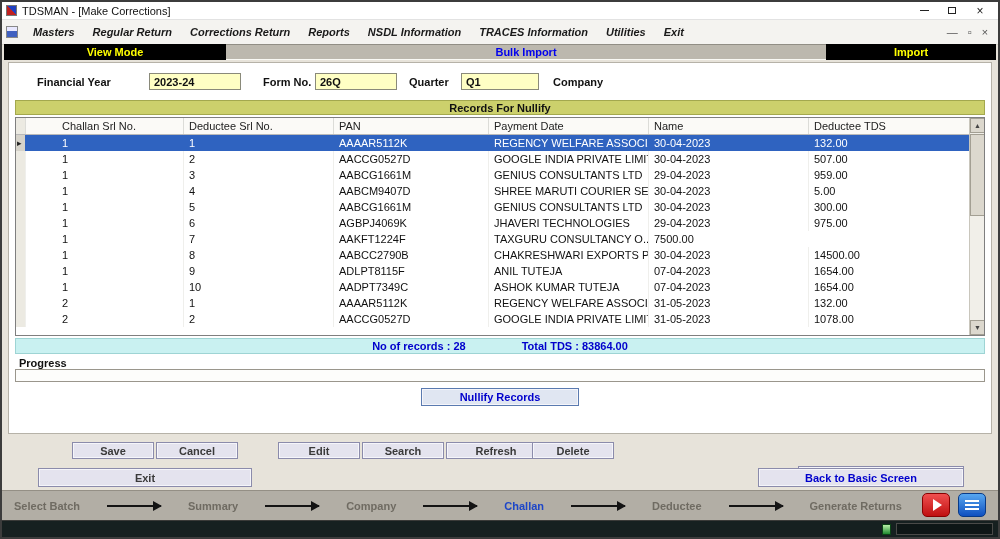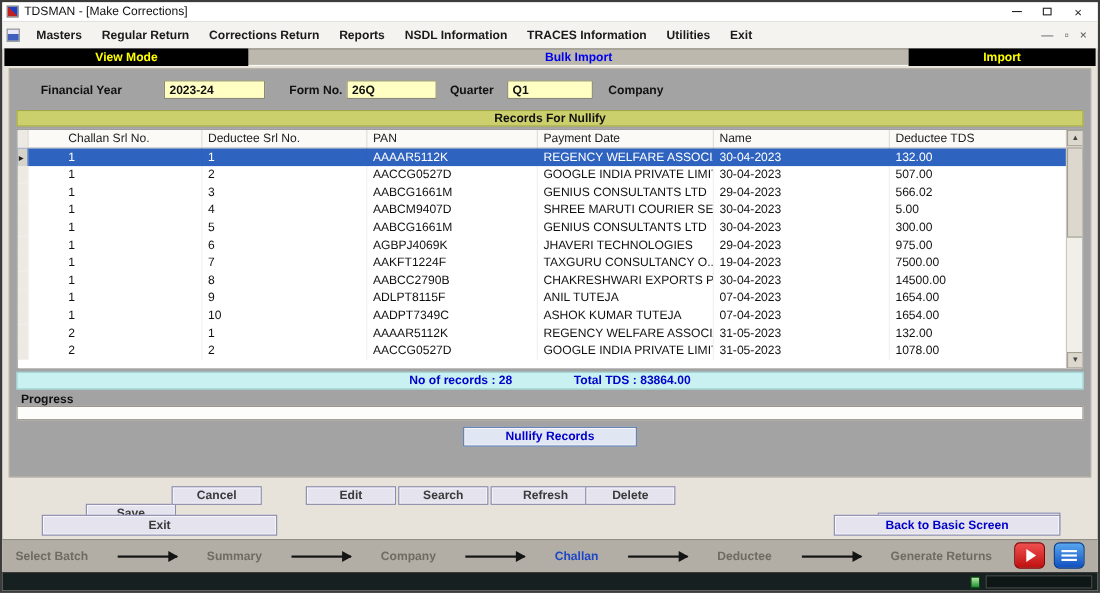--- a/index.html
+++ b/index.html
@@ -12,33 +12,33 @@
   .app-icon { width:11px; height:11px; margin-right:5px; background:
       linear-gradient(45deg,#c02020 50%,#2040c0 50%); border:1px solid #777; }
   .titlebar .title { color:#111; }
   .win-controls { margin-left:auto; display:flex; }
   .win-btn { width:28px; height:16px; display:flex; align-items:center; justify-content:center; color:#222; }
   .glyph-min { width:9px; height:1px; background:#222; }
   .glyph-max { width:8px; height:7px; border:1px solid #222; }
   .glyph-close { font-size:12px; line-height:1; }
 
   
-  .menubar { position:absolute; top:18px; left:0; right:0; height:18px; background:#f4f3f0; border-bottom:1px solid #d8d5cd; display:flex; align-items:center; padding:12px 4px; }
+  .menubar { position:absolute; top:18px; left:0; right:0; height:18px; background:#f4f3f0; border-bottom:1px solid #d8d5cd; display:flex; align-items:center; padding:12px 4px;font-style:italic; }
   .menu-icon { width:12px; height:12px; margin-right:6px; background:linear-gradient(180deg,#e8e8ff 40%,#4060c0 40%); border:1px solid #888; }
   .menu-item { font-weight:bold; color:#1a1a1a; padding:0 9px; }
   .mdi-controls { margin-left:auto; display:flex; align-items:center; gap:10px; color:#555; padding-right:6px; }
 
   
   .modebar { position:absolute; top:42px; left:2px; right:2px; height:16px; display:flex; font-weight:bold; }
   .mode-left { width:222px; background:#000; color:#ffff00; display:flex; align-items:center; justify-content:center; }
   .mode-center { flex:1; background:#bcb8ae; color:#0000ee; display:flex; align-items:center; justify-content:center; border-top:1px solid #918e85; border-bottom:1px solid #fafaf5; }
   .mode-right { width:170px; background:#000; color:#ffff00; display:flex; align-items:center; justify-content:center; }
 
   
-  .main-panel { position:absolute; top:60px; left:6px; right:6px; height:372px; border:1px solid #b6b2a8; background:#a3a3a3; }
+  .main-panel { position:absolute; top:60px; left:6px; right:6px; height:372px; border:1px solid #b6b2a8; background:#ffffff; }
 
   .flabel { position:absolute; top:13px; font-weight:bold; color:#111; }
   .ffield { position:absolute; top:10px; height:17px; background:#ffffc4; border:1px solid #8a8a7a; font-weight:bold; color:#111; display:flex; align-items:center; padding:0 4px; overflow:hidden; white-space:nowrap; }
   .lab-fy { left:28px; } .fld-fy { left:140px; width:92px; }
   .lab-fn { left:254px; } .fld-fn { left:306px; width:82px; }
   .lab-q  { left:400px; } .fld-q  { left:452px; width:78px; }
   .lab-co { left:544px; } .fld-co { left:600px; width:334px; }
 
   .records-title { position:absolute; top:37px; left:6px; right:6px; height:15px; background:#ccd06c; border:1px solid #a3a84e; display:flex; align-items:center; justify-content:center; font-weight:bold; color:#111; }
 
@@ -67,21 +67,21 @@
   .progress-track { position:absolute; top:306px; left:6px; right:6px; height:13px; background:#fdfdfb; border:1px solid #9a968c; }
   .progress-fill { height:100%; background:#3a6ecc; width:0%; }
 
   .btn { display:flex; align-items:center; justify-content:center; background:#e4e3ee; border:1px solid #8b8bab; box-shadow:inset 0 0 0 1px #f5f5fa; font-weight:bold; color:#3a3a3a; cursor:default; white-space:nowrap; }
   .btn.blue { color:#0000cc; }
   .abs { position:absolute; }
 
   .nullify-btn { top:325px; left:50%; transform:translateX(-50%); width:158px; height:18px; background:#e0e6f2; border:1px solid #5a7ab0; color:#0000cc; }
 
   
-  .b-save { top:456px; left:70px;  width:82px; height:17px;margin-left:6px; }
+  .b-save { top:440px; left:70px;  width:82px; height:17px; }
   .b-cancel { top:440px; left:154px; width:82px; height:17px; }
   .b-edit { top:440px; left:276px; width:82px; height:17px; }
   .b-search { top:440px; left:360px; width:82px; height:17px; }
   .b-refresh { top:440px; left:444px; width:100px; height:17px;text-align:right; }
   .b-delete { top:440px; left:530px; width:82px; height:17px; }
   .b-backchallan { top:464px; left:796px; width:166px; height:17px; }
   .b-exit { top:466px; left:36px; width:214px; height:19px; }
   .b-backbasic { top:466px; left:756px; width:206px; height:19px; }
 
   
@@ -185,21 +185,21 @@
             <div class="cell c4">30-04-2023</div>
             <div class="cell c5">507.00</div>
           </div>
           <div class="trow">
             <div class="cell csel"></div>
             <div class="cell c0">1</div>
             <div class="cell c1">3</div>
             <div class="cell c2">AABCG1661M</div>
             <div class="cell c3">GENIUS CONSULTANTS LTD</div>
             <div class="cell c4">29-04-2023</div>
-            <div class="cell c5">566.02</div>
+            <div class="cell c5">959.00</div>
           </div>
           <div class="trow">
             <div class="cell csel"></div>
             <div class="cell c0">1</div>
             <div class="cell c1">4</div>
             <div class="cell c2">AABCM9407D</div>
             <div class="cell c3">SHREE MARUTI COURIER SE...</div>
             <div class="cell c4">30-04-2023</div>
             <div class="cell c5">5.00</div>
           </div>
@@ -220,21 +220,20 @@
             <div class="cell c3">JHAVERI TECHNOLOGIES</div>
             <div class="cell c4">29-04-2023</div>
             <div class="cell c5">975.00</div>
           </div>
           <div class="trow">
             <div class="cell csel"></div>
             <div class="cell c0">1</div>
             <div class="cell c1">7</div>
             <div class="cell c2">AAKFT1224F</div>
             <div class="cell c3">TAXGURU CONSULTANCY  O...</div>
-            <div class="cell c4">19-04-2023</div>
             <div class="cell c5">7500.00</div>
           </div>
           <div class="trow">
             <div class="cell csel"></div>
             <div class="cell c0">1</div>
             <div class="cell c1">8</div>
             <div class="cell c2">AABCC2790B</div>
             <div class="cell c3">CHAKRESHWARI EXPORTS P...</div>
             <div class="cell c4">30-04-2023</div>
             <div class="cell c5">14500.00</div>

